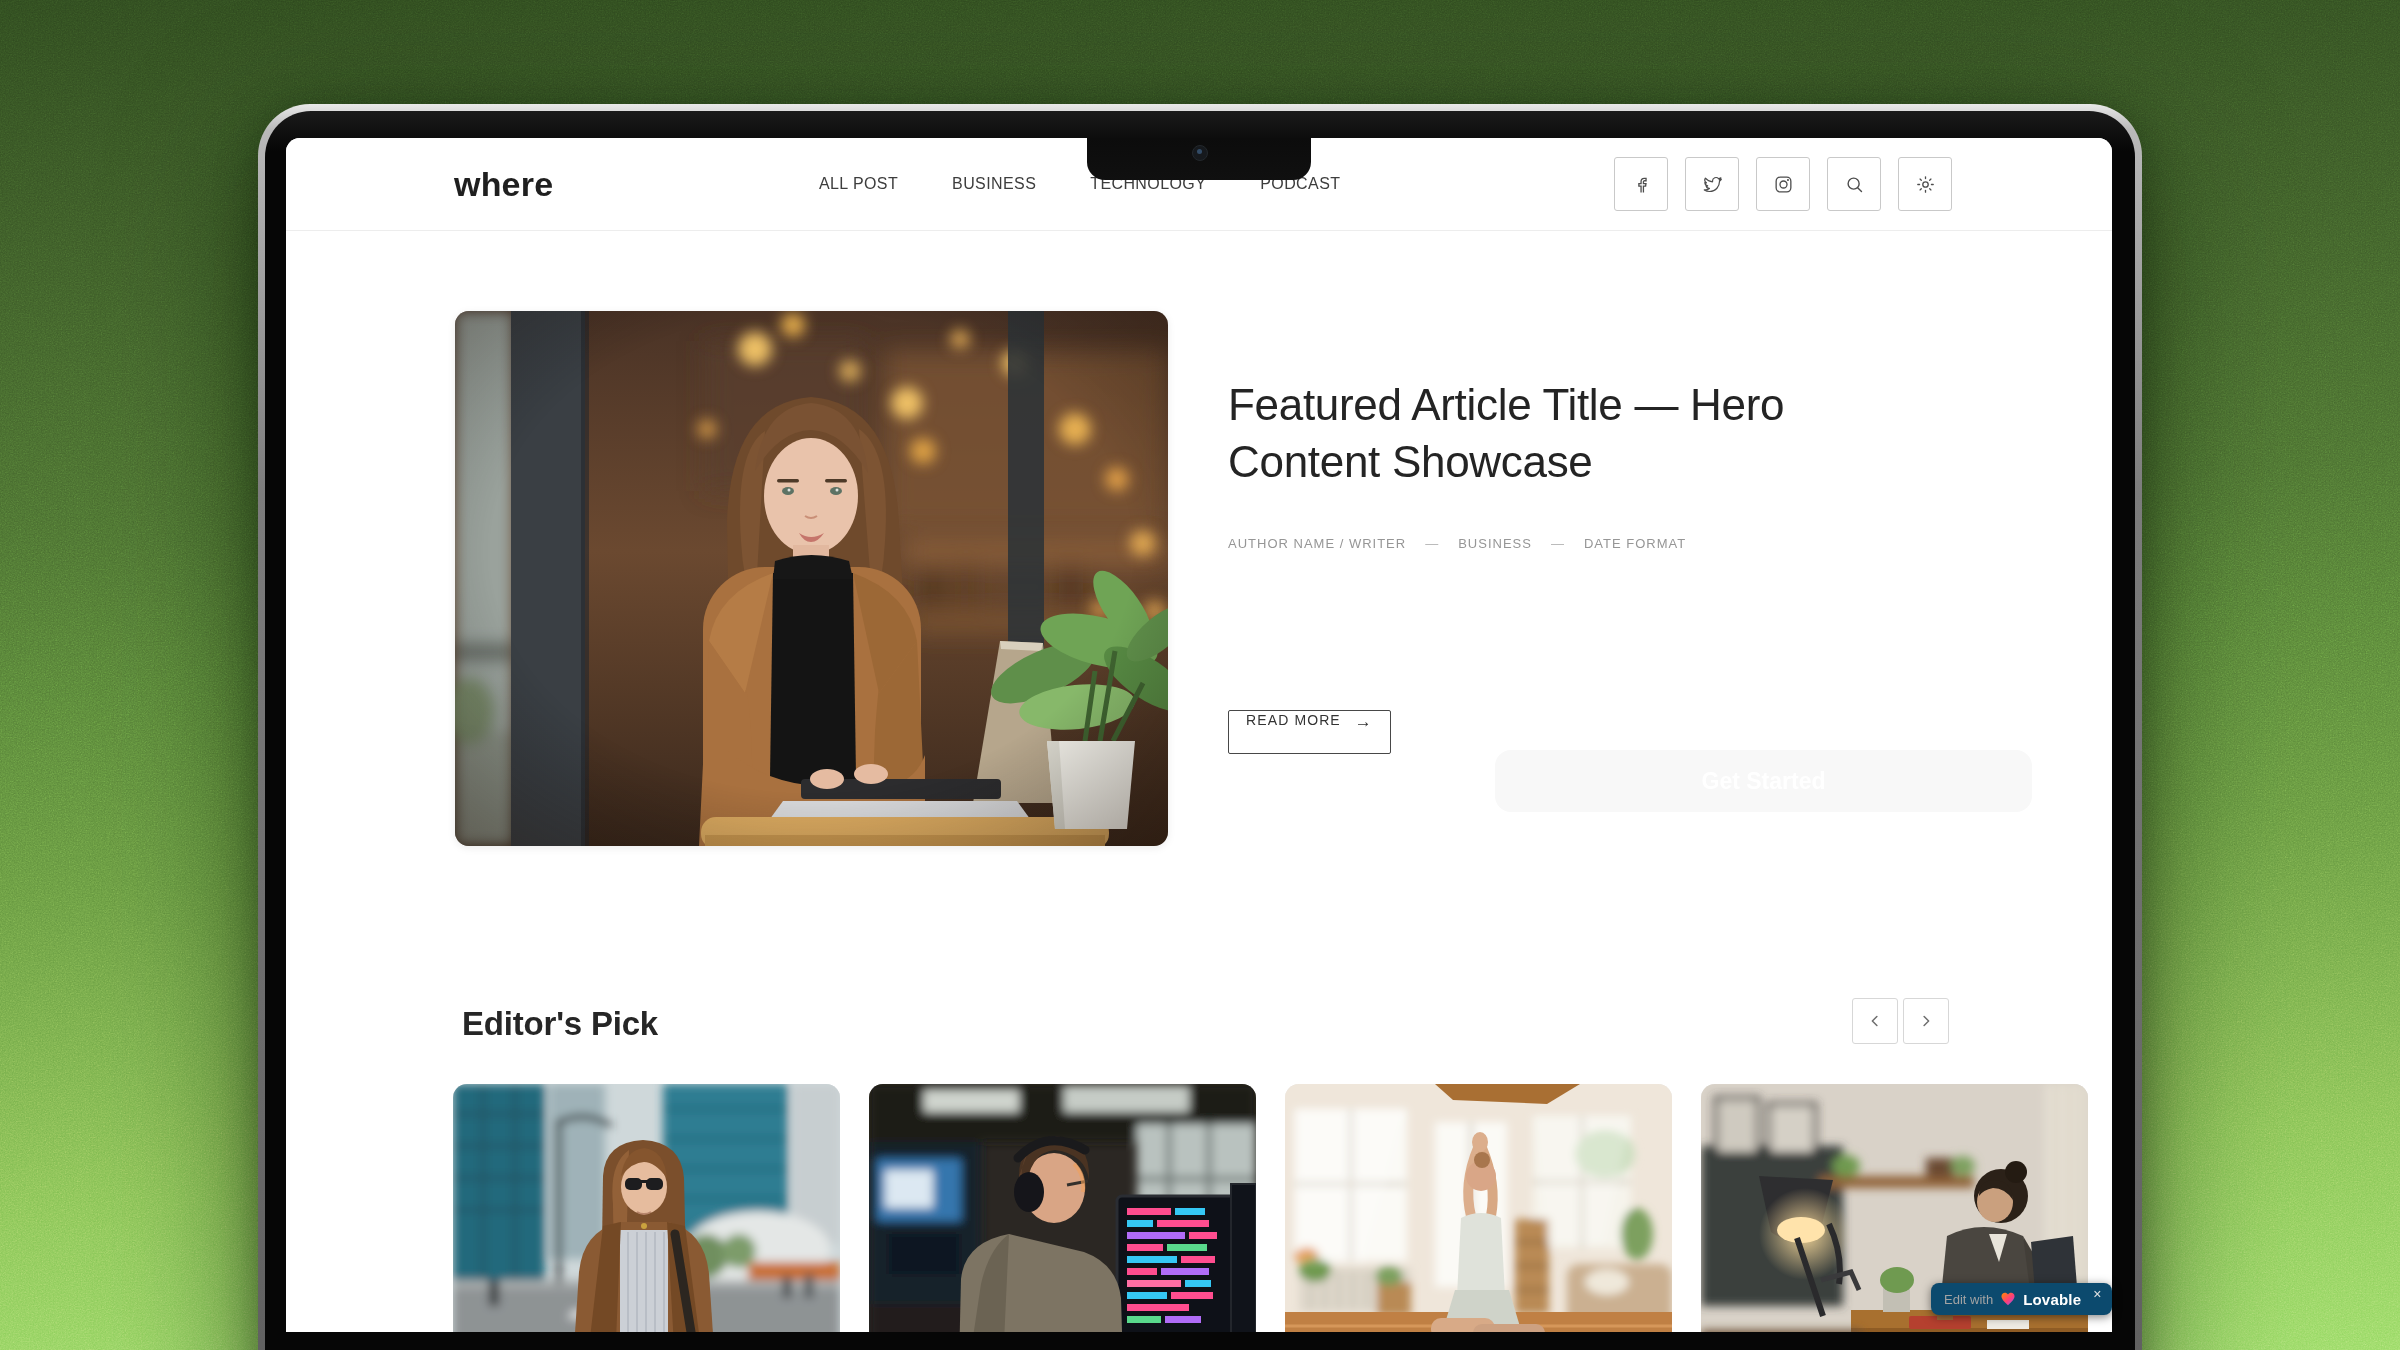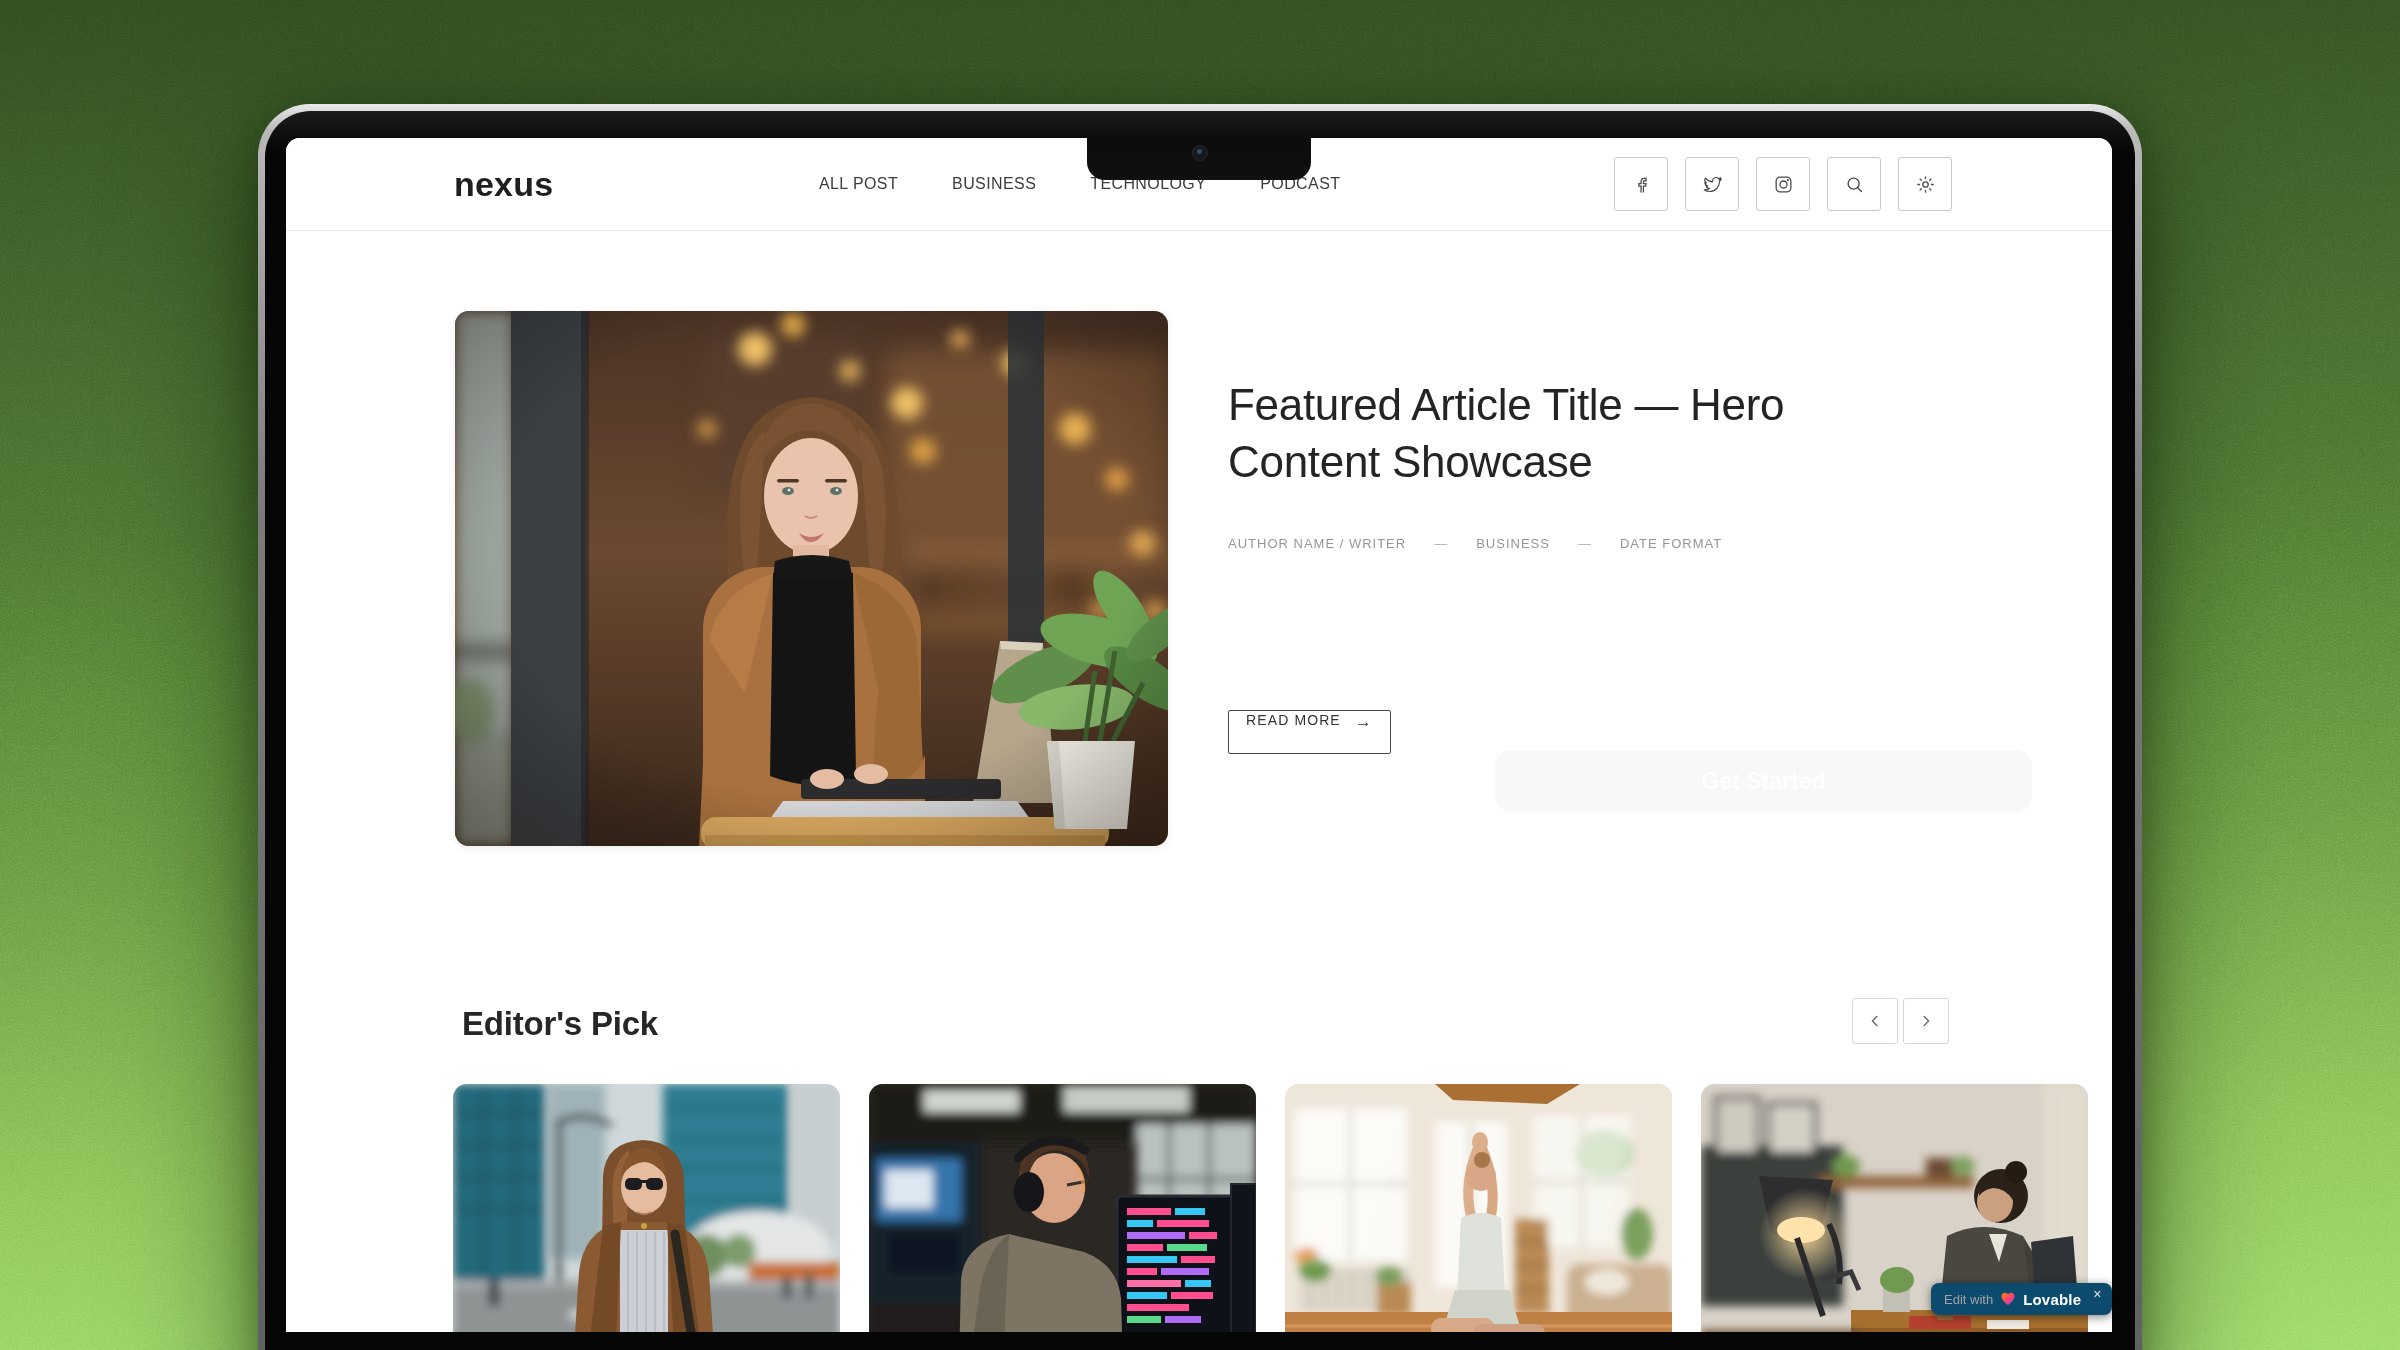--- a/index.html
+++ b/index.html
@@ -44,21 +44,21 @@
   .main-nav{position:absolute;left:533px;top:50%;transform:translateY(-50%);display:flex;gap:54px;}
   .main-nav a{font-size:16px;color:#3d3d3d;text-decoration:none;letter-spacing:.4px;font-weight:500;}
   .social{position:absolute;right:160px;top:50%;transform:translateY(-50%);display:flex;gap:17px;}
   .sq-btn{width:52px;height:52px;border:1.5px solid #c9c9c9;border-radius:3px;background:#fff;display:flex;align-items:center;justify-content:center;cursor:pointer;}
   .sq-btn svg{width:21px;height:21px;}
 
   
   .hero-image{position:absolute;left:169px;top:173px;width:713px;height:535px;border-radius:14px;overflow:hidden;box-shadow:0 2px 8px rgba(0,0,0,.08);}
   .hero-image svg,.card svg{display:block;width:100%;height:100%;}
   .hero-title{position:absolute;left:942px;top:238px;width:620px;font-size:44px;line-height:57px;font-weight:400;color:#242424;letter-spacing:-.3px;}
-  .hero-meta{position:absolute;left:942px;top:398px;display:flex;gap:28px;align-items:center;font-size:13px;letter-spacing:1px;font-weight:500;color:#969696;}
+  .hero-meta{position:absolute;left:942px;top:398px;display:flex;gap:19px;align-items:center;font-size:13px;letter-spacing:1px;font-weight:500;color:#969696;}
   .hero-meta .sep{color:#b3b3b3;}
   .hero-desc{position:absolute;left:942px;top:446px;width:748px;font-size:19.5px;line-height:34px;color:#7a7a7a;}
   .read-more{position:absolute;left:942px;top:572px;width:163px;height:44px;border:1.5px solid #474747;background:#fff;display:flex;align-items:flex-start;justify-content:center;gap:14px;font-size:14px;letter-spacing:1.1px;color:#333;cursor:pointer;border-radius:2px;}
   .read-more .arr{font-size:17px;color:#333;}
   .ghost-btn{position:absolute;left:1209px;top:612px;width:537px;height:62px;border-radius:16px;background:#f8f8f8;color:#ffffff;font-size:23px;font-weight:600;display:flex;align-items:center;justify-content:center;}
 
   
   .section-heading{position:absolute;left:167px;top:858px;font-size:33px;font-weight:700;color:#262626;letter-spacing:-.2px;}
   .car-btn{position:absolute;top:860px;width:44px;height:44px;border:1.5px solid #d7d7d7;background:#fff;border-radius:3px;display:flex;align-items:center;justify-content:center;cursor:pointer;}
   .car-btn.prev{left:1566px;}
@@ -87,21 +87,21 @@
       <feColorMatrix type="saturate" values="0"></feColorMatrix>
     </filter>
   <rect width="100%" height="100%" filter="url(#gn)"></rect>
 </svg>
 
 <div class="laptop">
   <div class="bezel">
     <div class="screen">
 
       <div class="site-header">
-        <div class="logo">nexus</div>
+        <div class="logo">where</div>
         <nav class="main-nav">
           <a href="#">ALL POST</a>
           <a href="#">BUSINESS</a>
           <a href="#">TECHNOLOGY</a>
           <a href="#">PODCAST</a>
         </nav>
         <div class="social">
           <div class="sq-btn">
             <svg viewBox="0 0 24 24">
                 <path d="M14.2 21v-7.2h2.5l.4-2.9h-2.9V9.1c0-.8.3-1.4 1.5-1.4h1.5V5.1c-.3 0-1.2-.1-2.1-.1-2.1 0-3.6 1.3-3.6 3.7v2.2H9v2.9h2.5V21" fill="none" stroke="#4d4d4d" stroke-width="1.5"></path>

